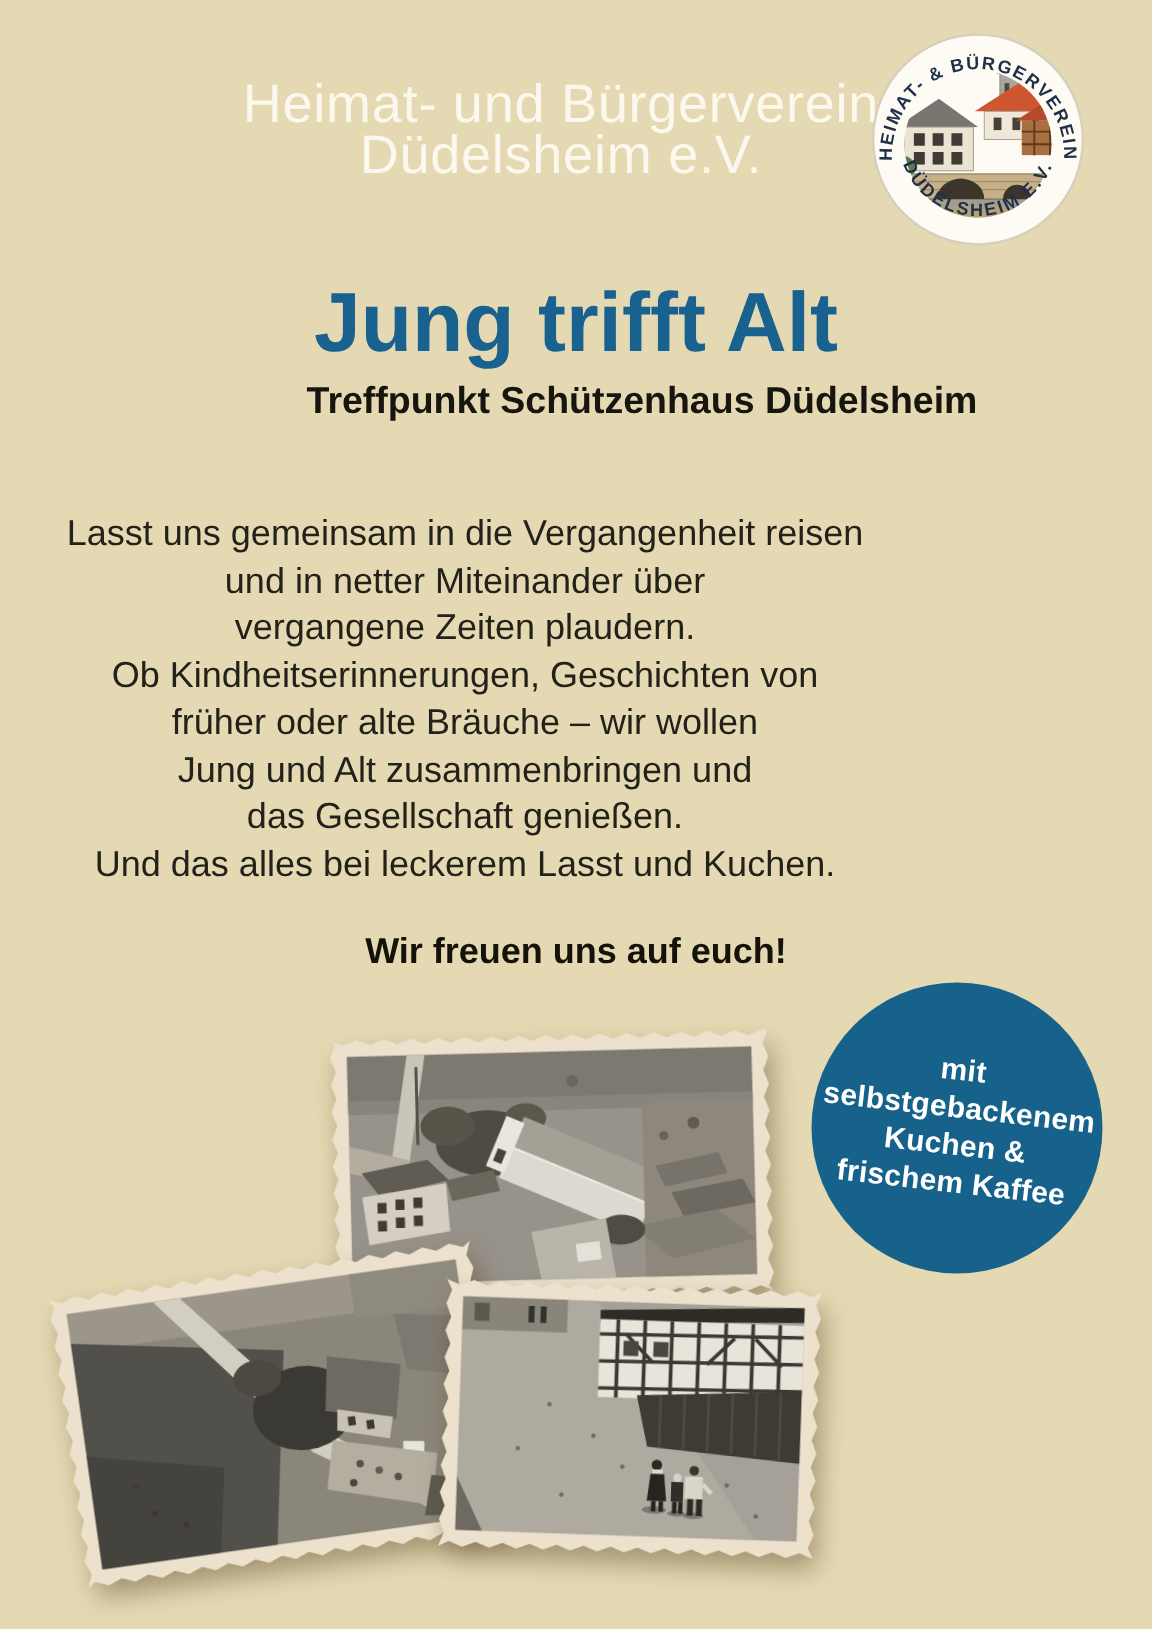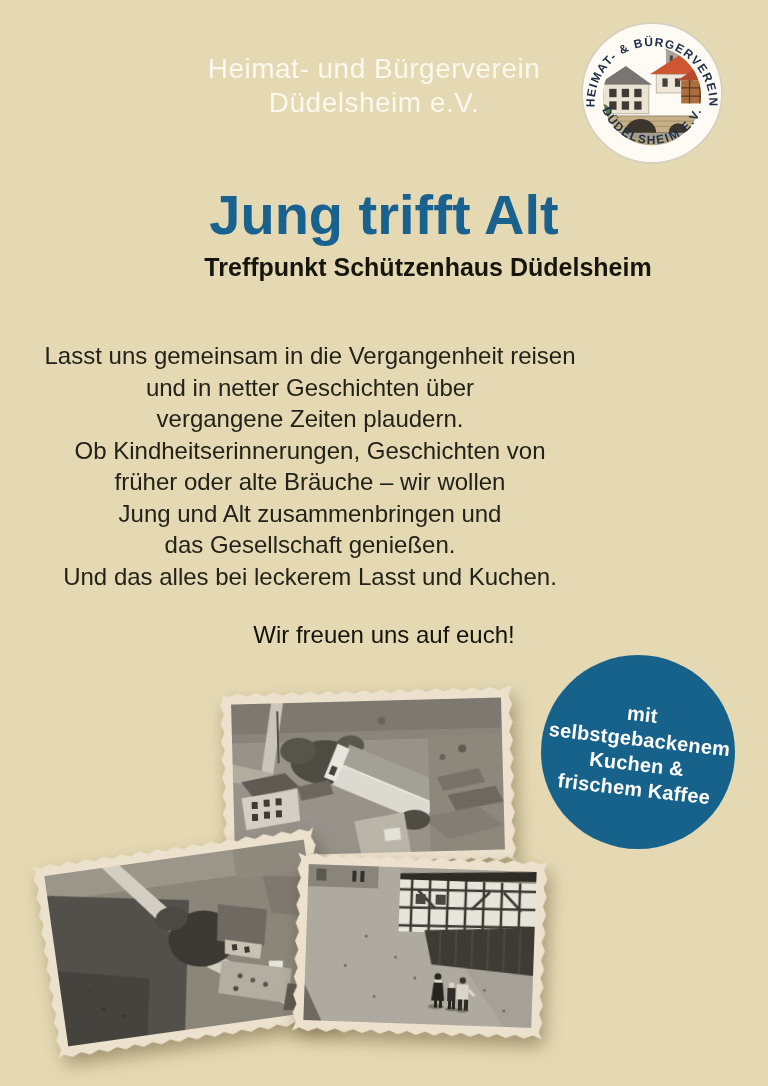--- a/index.html
+++ b/index.html
@@ -4,21 +4,21 @@
 <style>
   html,body{margin:0;padding:0;background:#cfc6a5;}
   .page{
     position:relative;width:768px;height:1086px;margin:0 auto;
     background:#e5d9b3;overflow:hidden;
     font-family:"Liberation Sans",sans-serif;
   }
   
   .assoc{
     position:absolute;top:52px;left:0;width:748px;text-align:center;
-    color:#fbf8ee;font-size:28px;line-height:34px;letter-spacing:.5px;font-weight:400;
+    color:#fbf8ee;font-size:36px;line-height:34px;letter-spacing:.5px;font-weight:400;
   }
   .logo{position:absolute;top:20px;left:579px;width:146px;height:146px;}
   .logo svg{display:block;width:100%;height:100%;}
   
   .title{
     position:absolute;top:146px;left:0;width:768px;text-align:center;
     font-family:Liberation Sans, sans-serif;font-weight:700;
     font-size:56px;line-height:62px;color:#19618e;letter-spacing:0px;
   }
   
@@ -29,21 +29,21 @@
   
   .body-text{
     position:absolute;top:340px;left:0;width:620px;text-align:center;
     font-size:24px;line-height:31.5px;color:#23221a;
   }
   
   .cta{
     position:absolute;top:620px;left:0;width:768px;text-align:center;
     font-size:24px;line-height:30px;color:#23221a;
   }
-  .cta .bold{font-weight:400;color:#14130a;}
+  .cta .bold{font-weight:700;color:#14130a;}
   
   .badge{
     position:absolute;left:541px;top:655px;width:194px;height:194px;border-radius:50%;
     background:#17628a;display:flex;align-items:center;justify-content:center;z-index:5;
   }
   .badge-text{
     transform:rotate(6.5deg);text-align:center;color:#ffffff;
     font-weight:700;font-size:20px;line-height:25px;letter-spacing:.2px;
   }
   
@@ -125,21 +125,21 @@
   </div>
 
   <h1 class="title">Jung trifft Alt</h1>
 
   <div class="event">
     <div>Treffpunkt Schützenhaus Düdelsheim</div>
   </div>
 
   <div class="body-text">
     <div>Lasst uns gemeinsam in die Vergangenheit reisen</div>
-    <div>und in netter Geschichten über</div>
+    <div>und in netter Miteinander über</div>
     <div>vergangene Zeiten plaudern.</div>
     <div>Ob Kindheitserinnerungen, Geschichten von</div>
     <div>früher oder alte Bräuche – wir wollen</div>
     <div>Jung und Alt zusammenbringen und</div>
     <div>das Gesellschaft genießen.</div>
     <div>Und das alles bei leckerem Lasst und Kuchen.</div>
   </div>
 
   <div class="cta">
     <div class="bold">Wir freuen uns auf euch!</div>

